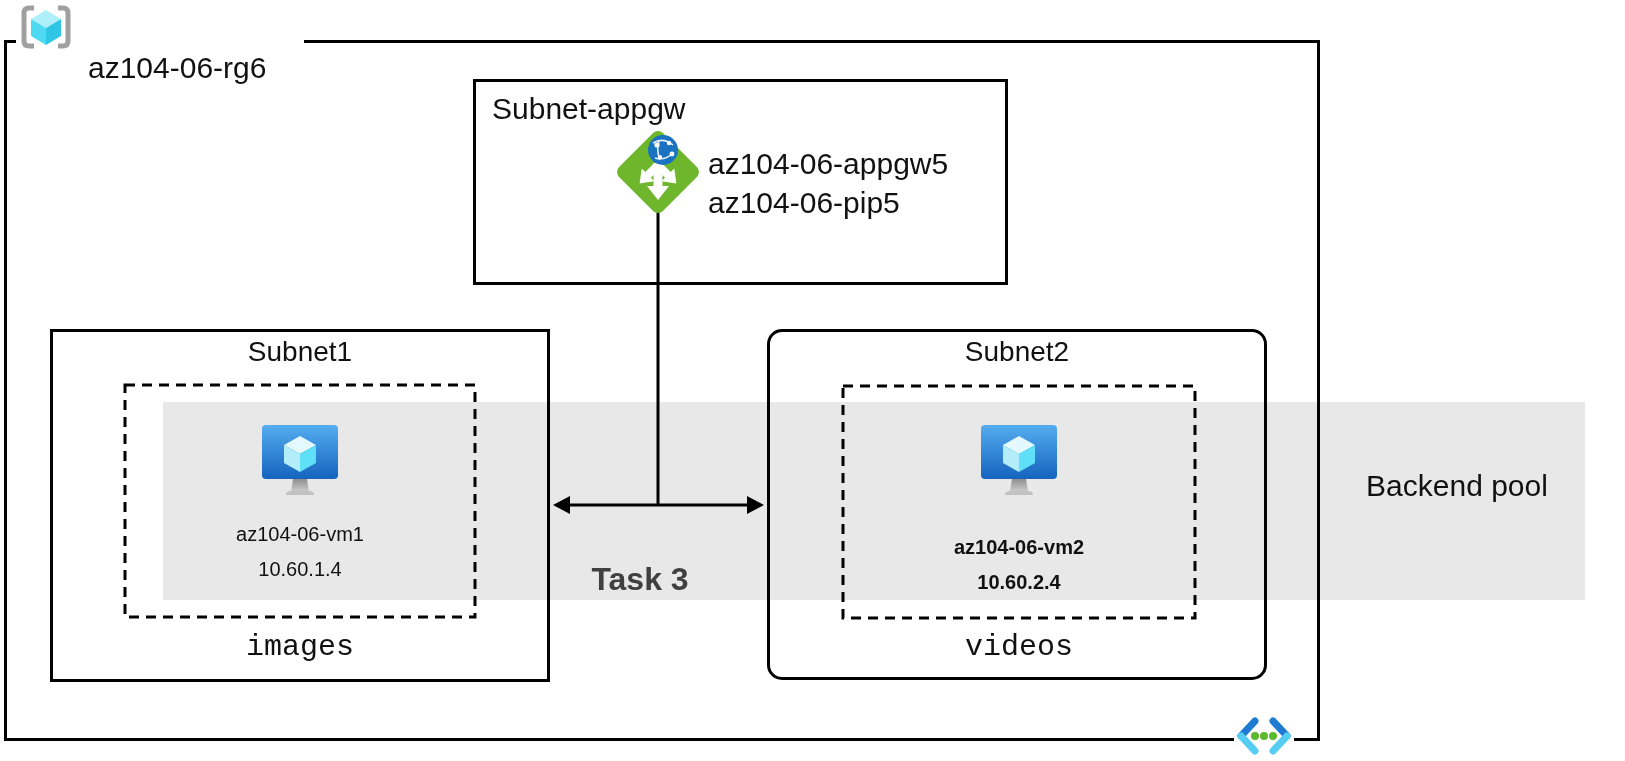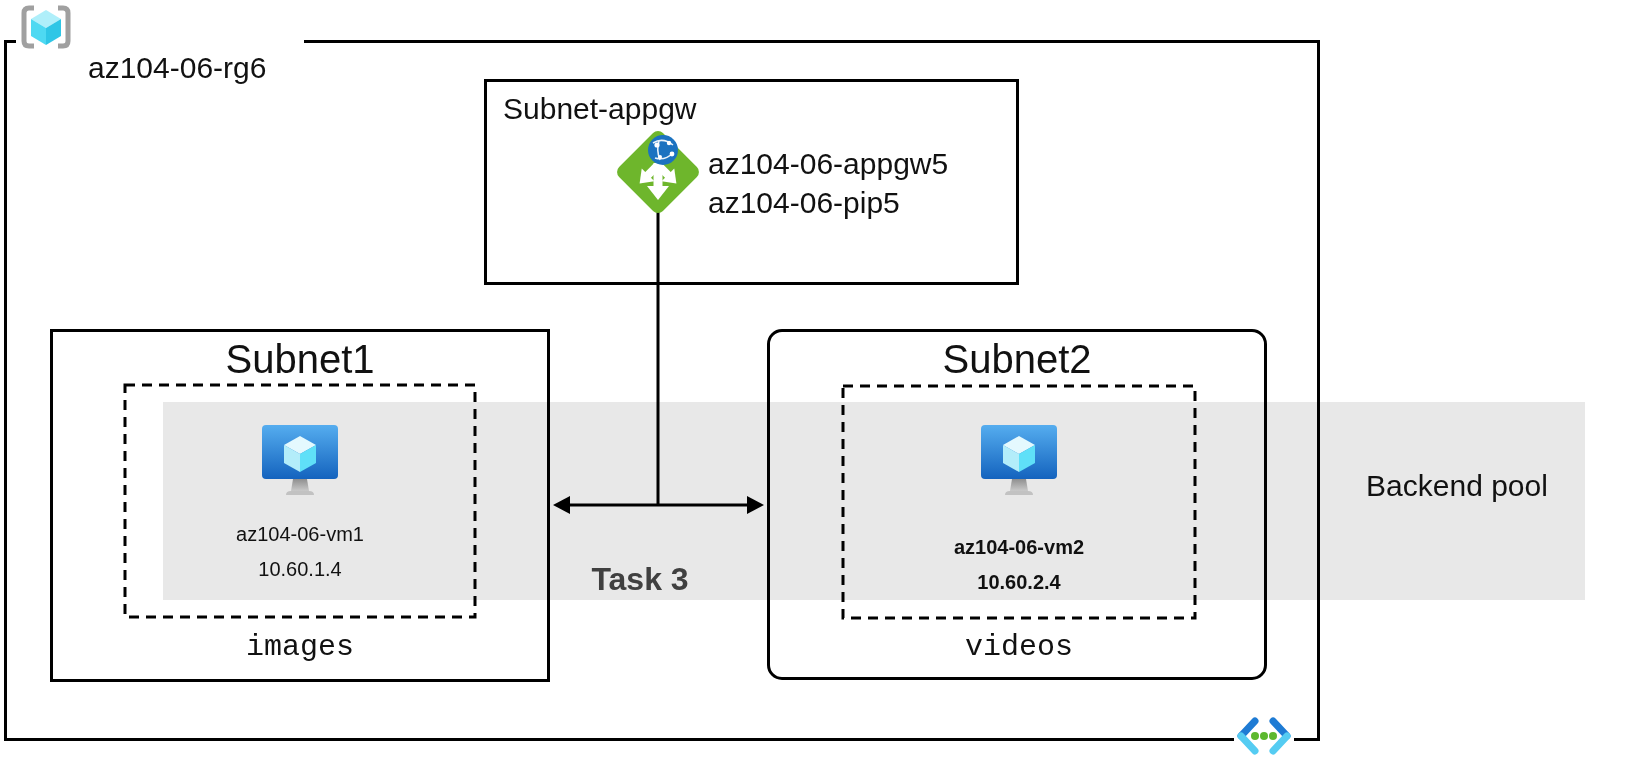--- a/index.html
+++ b/index.html
@@ -6,29 +6,29 @@
   #canvas{
     position:relative;width:1625px;height:761px;background:#fff;overflow:hidden;
     font-family:"Liberation Sans",sans-serif;color:#111;
   }
   .abs{position:absolute;}
   
   #band{left:163px;top:402px;width:1422px;height:198px;background:#E8E8E8;}
   
   .solid-box{border:3px solid #000;background:transparent;box-sizing:border-box;}
   #rg-box{left:4px;top:40px;width:1316px;height:701px;}
-  #appgw-box{left:473px;top:79px;width:535px;height:206px;background:#fff;margin-left:11px;}
+  #appgw-box{left:473px;top:79px;width:535px;height:206px;background:#fff;}
   #subnet1-box{left:50px;top:329px;width:500px;height:353px;}
   #subnet2-box{left:767px;top:329px;width:500px;height:351px;border-radius:15px;}
   
   #rg-border-gap{left:16px;top:34px;width:288px;height:14px;background:#fff;}
   #rg-icon{left:20px;top:4px;}
   #rg-label{left:88px;top:10px;font-size:30px;line-height:36px;white-space:nowrap;margin-top:40px;}
   #appgw-title{padding:10px 0 0 16px;font-size:30px;line-height:34px;}
-  .subnet-title{width:100%;text-align:center;padding-top:10px;font-size:40px;line-height:34px;}
+  .subnet-title{width:100%;text-align:center;padding-top:3px;font-size:28px;line-height:34px;}
   
   #overlay{left:0;top:0;width:1625px;height:761px;pointer-events:none;}
   
   #vm1-icon{left:260px;top:423px;}
   #vm2-icon{left:979px;top:423px;}
   #appgw-icon{left:613px;top:127px;}
   #vnet-icon{left:1234px;top:712px;}
   
   .vm-label{width:300px;text-align:center;font-size:20px;line-height:35px;}
   #vm1-label{left:150px;top:517px;}

